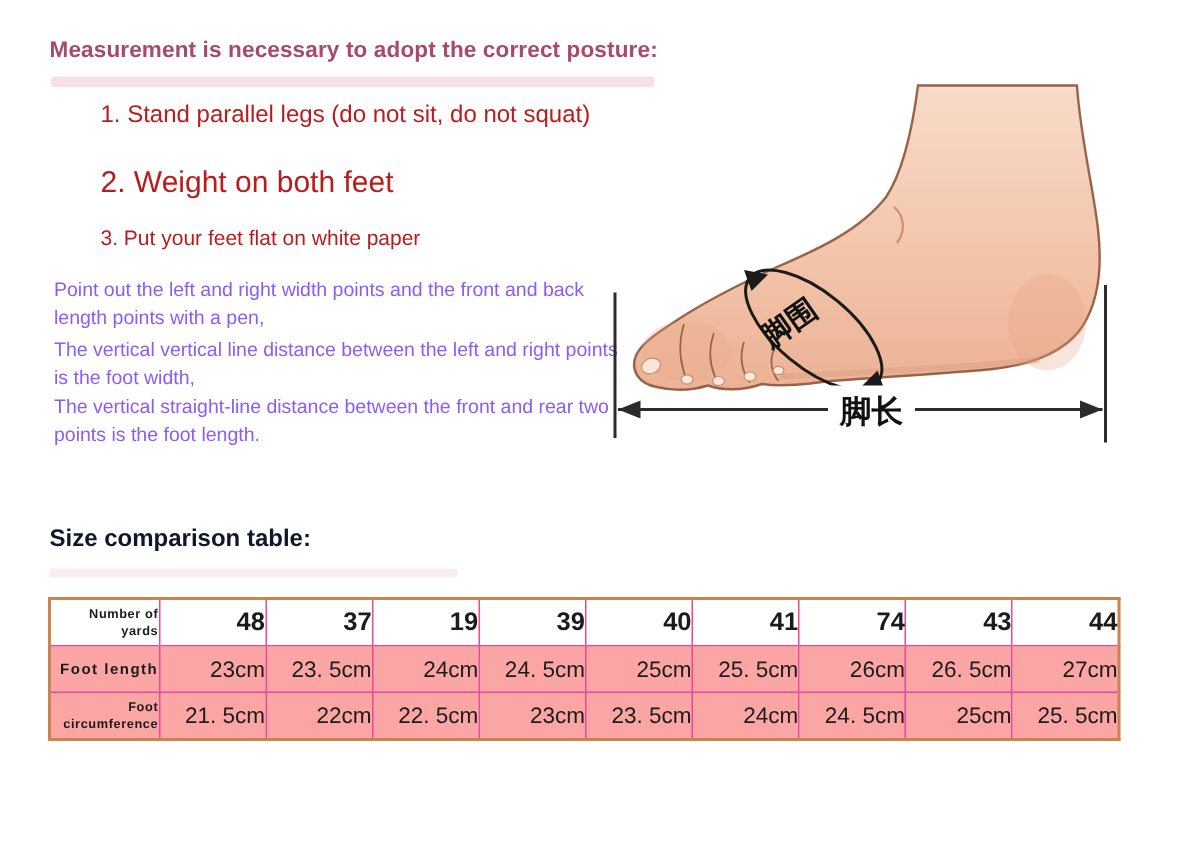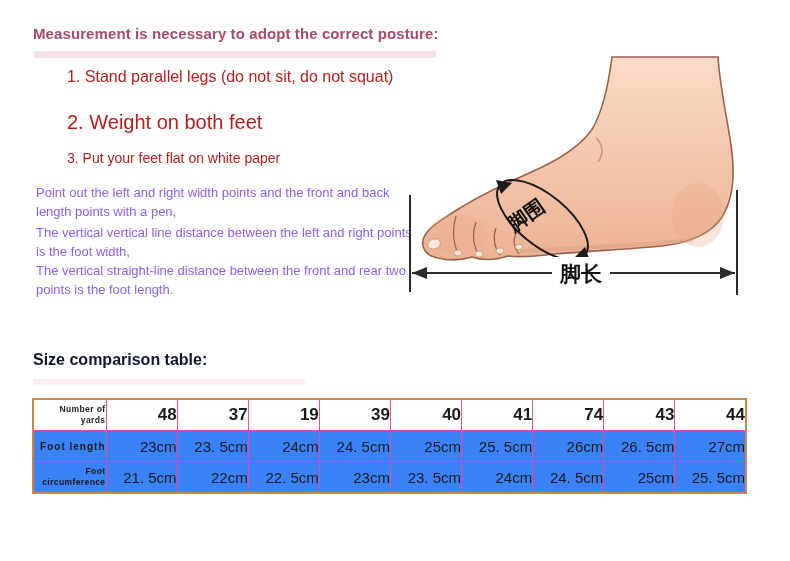--- a/index.html
+++ b/index.html
@@ -27,21 +27,21 @@
   .h-table{position:absolute;left:33px;top:351px;font-size:16px;font-weight:bold;
            color:#0f172a;white-space:nowrap;}
   .table-bar{position:absolute;left:33px;top:379px;width:272px;height:6px;
              background:#f9edf0;border-radius:2px;}
 
   table.size-table{position:absolute;left:32px;top:398px;width:715px;
                    border-collapse:collapse;table-layout:fixed;
                    border:2px solid #c9854f;background:#ffffff;}
   table.size-table td{border:1px solid #ec4899;text-align:right;vertical-align:middle;
                       height:30px;padding:0;color:#1b1b1b;}
-  .row-even td{background:#3b82f6;}
+  .row-even td{background:#fca5a5;}
   .size-cell{font-size:17px;font-weight:bold;}
   .value-cell{font-size:15px;color:#202020;}
   .label-cell{font-size:10px;font-weight:bold;letter-spacing:1px;color:#111;}
   .label-small{font-size:8.5px;letter-spacing:0.4px;line-height:1.35;padding:0 8px;}
 
   .cjk{font-family:"Liberation Sans", sans-serif;}
 </style>
 </head>
 <body>
 

